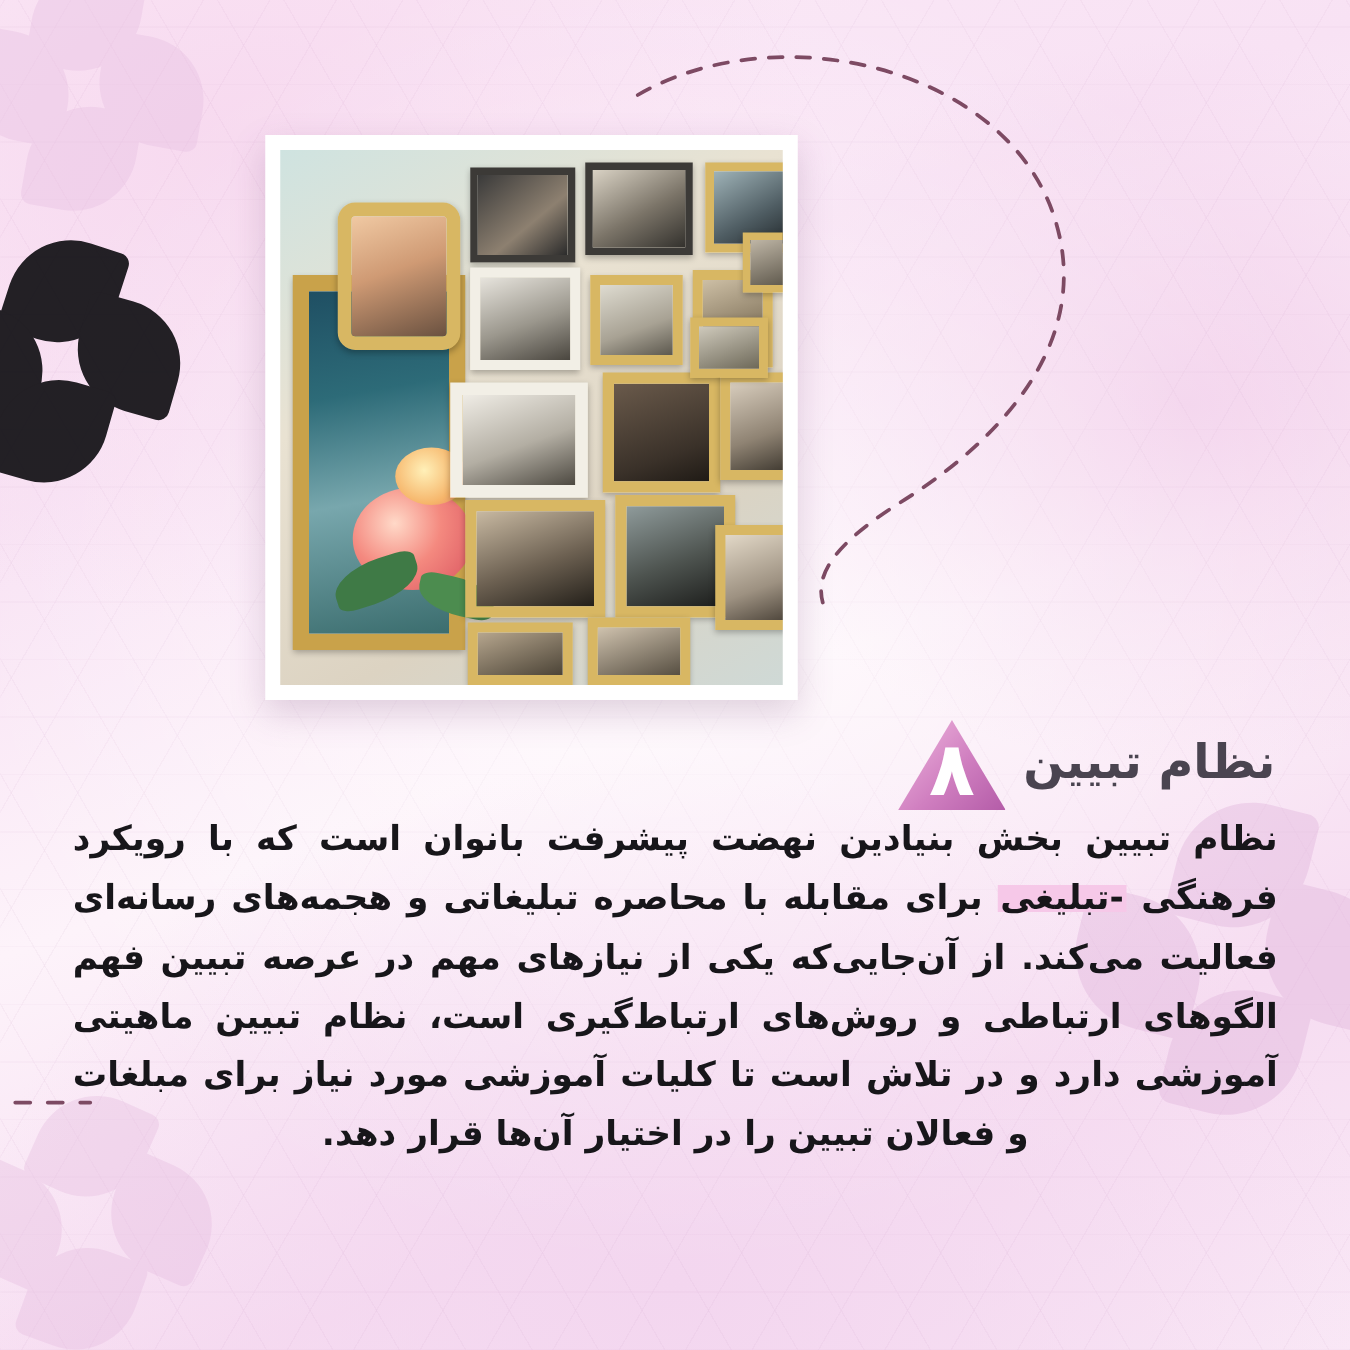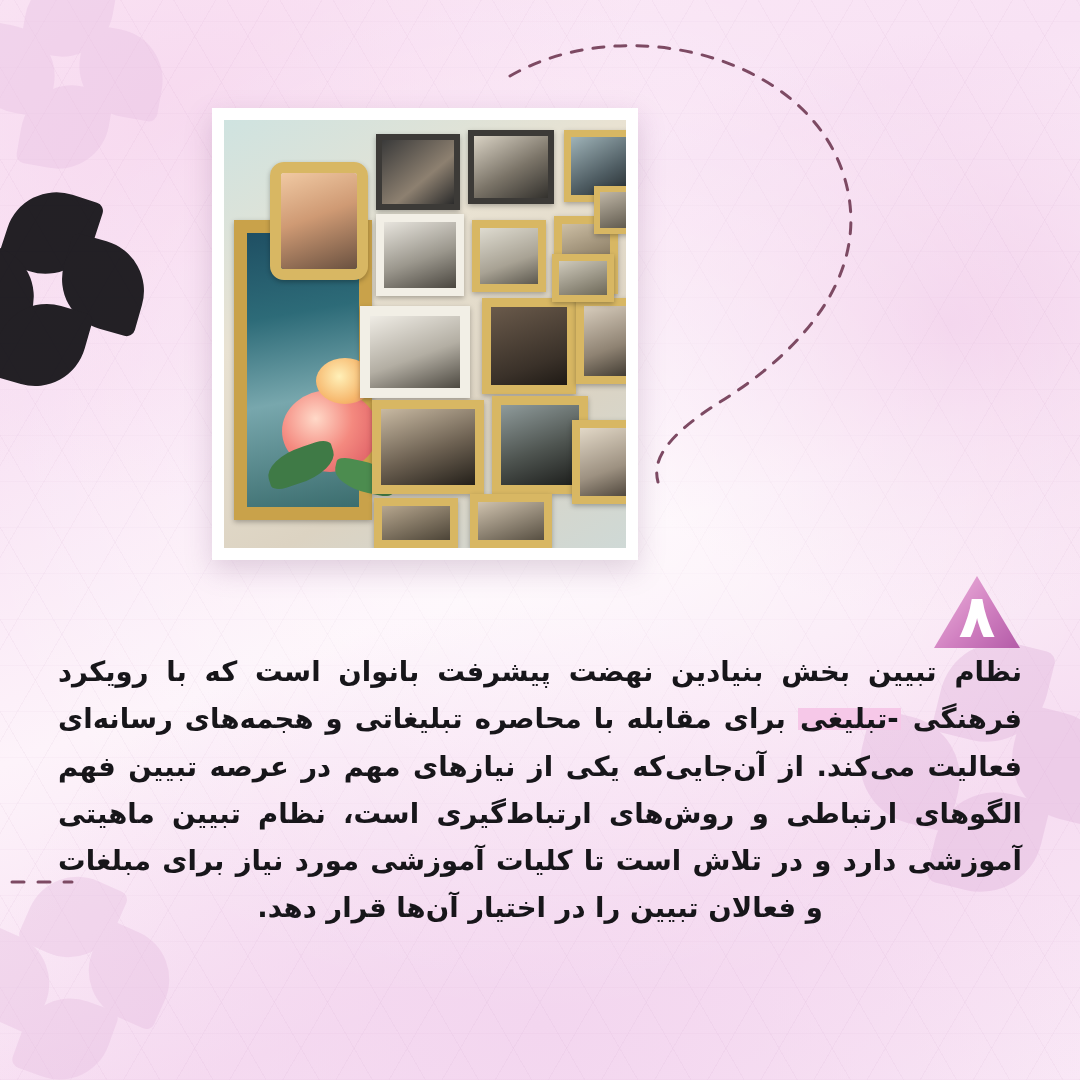--- a/index.html
+++ b/index.html
@@ -283,20 +283,21 @@
       <div class="frame gold2" style="left:150px; top:378px; width:84px; height:50px; border-width:8px;">
         <div class="fill" style="background:linear-gradient(160deg,#b6a68e 0%,#4c4437 100%);"></div>
       </div>
       <div class="frame gold2" style="left:246px; top:374px; width:82px; height:54px; border-width:8px;">
         <div class="fill" style="background:linear-gradient(160deg,#cfc2ae 0%,#574f42 100%);"></div>
       </div>
     </div>
   </div>
 
   <div class="title-row">
+    <div class="title-text">نظام تبیین</div>
     <div class="num-badge">
       <div class="tri"></div>
       <div class="num">۸</div>
     </div>
   </div>
 
   <div class="body-text"><span>نظام تبیین بخش بنیادین نهضت پیشرفت بانوان است که با رویکرد فرهنگی </span><span class="hl">-تبلیغی</span><span> برای مقابله با محاصره تبلیغاتی و هجمه‌های رسانه‌ای فعالیت می‌کند. از آن‌جایی‌که یکی از نیازهای مهم در عرصه تبیین فهم الگوهای ارتباطی و روش‌های ارتباط‌گیری است، نظام تبیین ماهیتی آموزشی دارد و در تلاش است تا کلیات آموزشی مورد نیاز برای مبلغات و فعالان تبیین را در اختیار آن‌ها قرار دهد.</span></div>
 
 </div>
 

